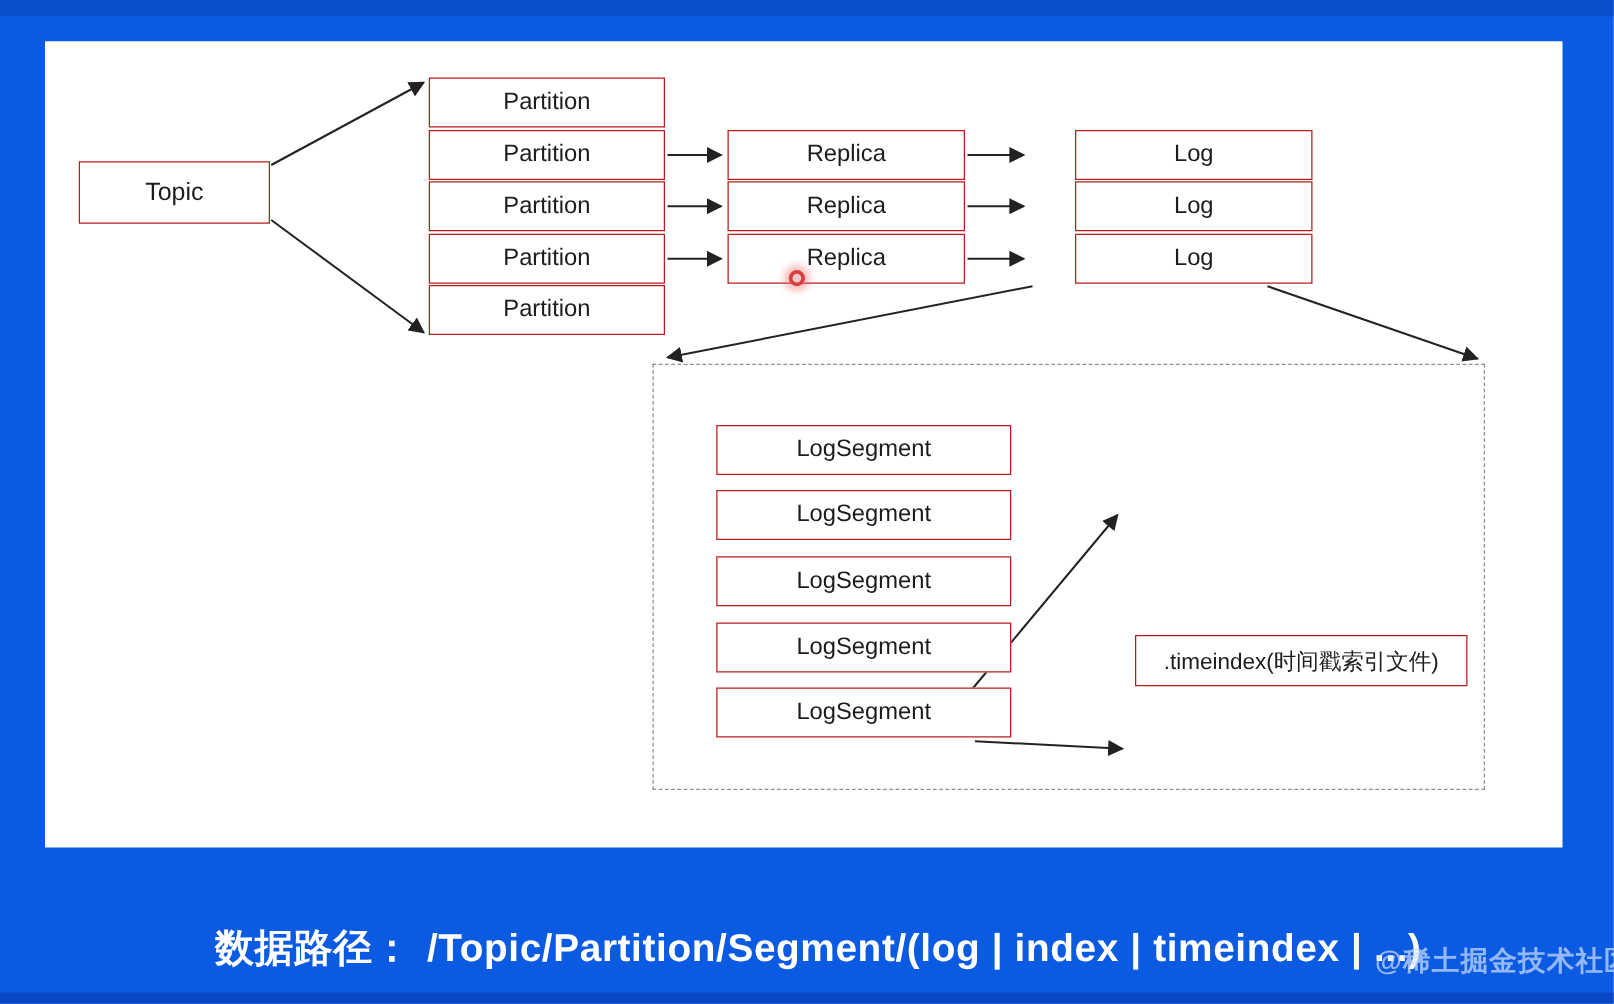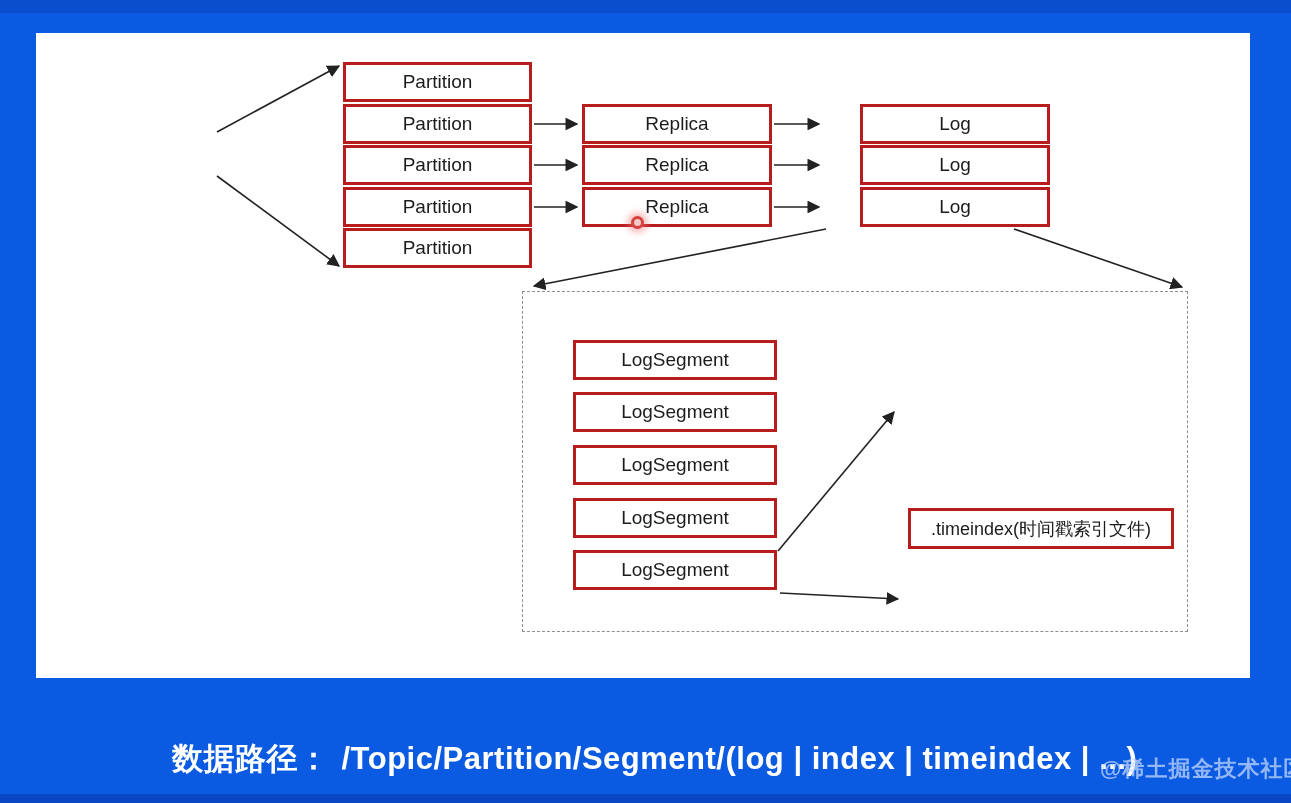--- a/index.html
+++ b/index.html
@@ -21,30 +21,30 @@
     position:absolute; left:36px; top:33px; width:1214px; height:645px;
     background:#ffffff;
   }
   .arrow-layer {
     position:absolute; left:0; top:0; width:1214px; height:645px;
     pointer-events:none;
   }
   .box {
     position:absolute;
     background:#ffffff;
-    border:3px solid #b91c1c;
+    border:1px solid #b91c1c;
     display:flex; align-items:center; justify-content:center;
     font-size:19px; color:#1c1c1c;
     white-space:nowrap;
   }
   .topic-box   { left:27px;  top:96px;  width:153px; height:50px; font-size:20px; }
   .col-part    { left:307px; width:189px; height:40px; }
   .col-replica { left:546px; width:190px; height:40px; }
   .col-log     { left:824px; width:190px; height:40px; }
-  .col-seg     { left:537px; width:204px; height:40px; }
+  .col-seg     { left:537px; width:236px; height:40px; }
   .col-file    { left:872px; width:266px; height:41px; font-size:18px; }
   .dashed-region {
     position:absolute; left:486px; top:258px; width:666px; height:341px;
     border:1.5px dashed #8f8f8f;
     background:transparent;
   }
   .click-cursor {
     position:absolute; left:595px; top:183px;
     width:13px; height:13px; border-radius:50%;
     border:3px solid #d84040;
@@ -87,20 +87,23 @@
       <line x1="738" y1="91" x2="783" y2="91" marker-end="url(#ah)"></line>
       <line x1="738" y1="132" x2="783" y2="132" marker-end="url(#ah)"></line>
       <line x1="738" y1="174" x2="783" y2="174" marker-end="url(#ah)"></line>
       <line x1="790" y1="196" x2="498" y2="253" marker-end="url(#ah)"></line>
       <line x1="978" y1="196" x2="1146" y2="254" marker-end="url(#ah)"></line>
       <line x1="742" y1="518" x2="858" y2="379" marker-end="url(#ah)"></line>
       <line x1="744" y1="560" x2="862" y2="566" marker-end="url(#ah)"></line>
     </g>
   </svg>
 
+  <div class="box topic-box">
+    <span>Topic</span>
+  </div>
 
   <div class="box col-part" style="top:29px">
       <span>Partition</span>
     </div>
   <div class="box col-part" style="top:71px">
       <span>Partition</span>
     </div>
   <div class="box col-part" style="top:112px">
       <span>Partition</span>
     </div>

